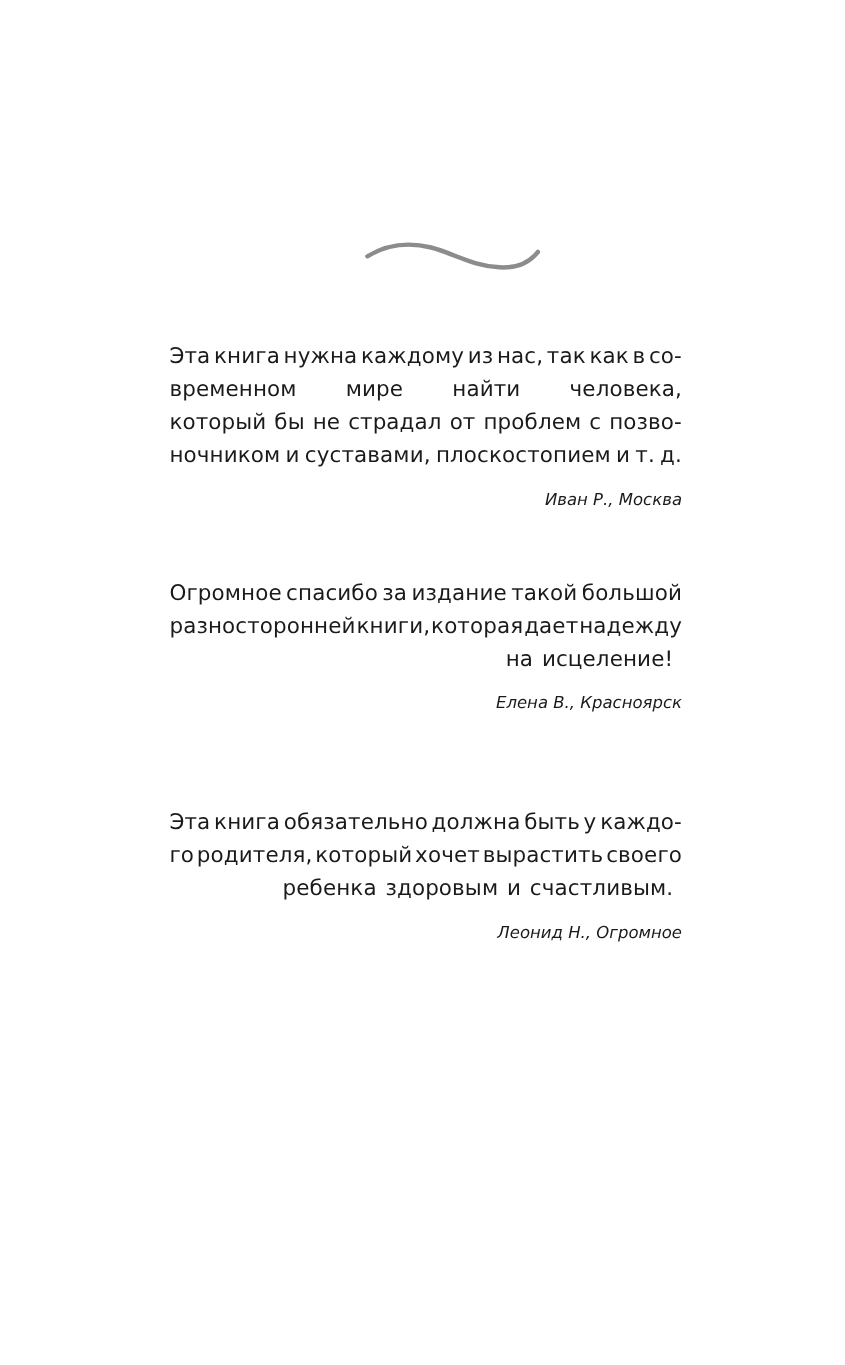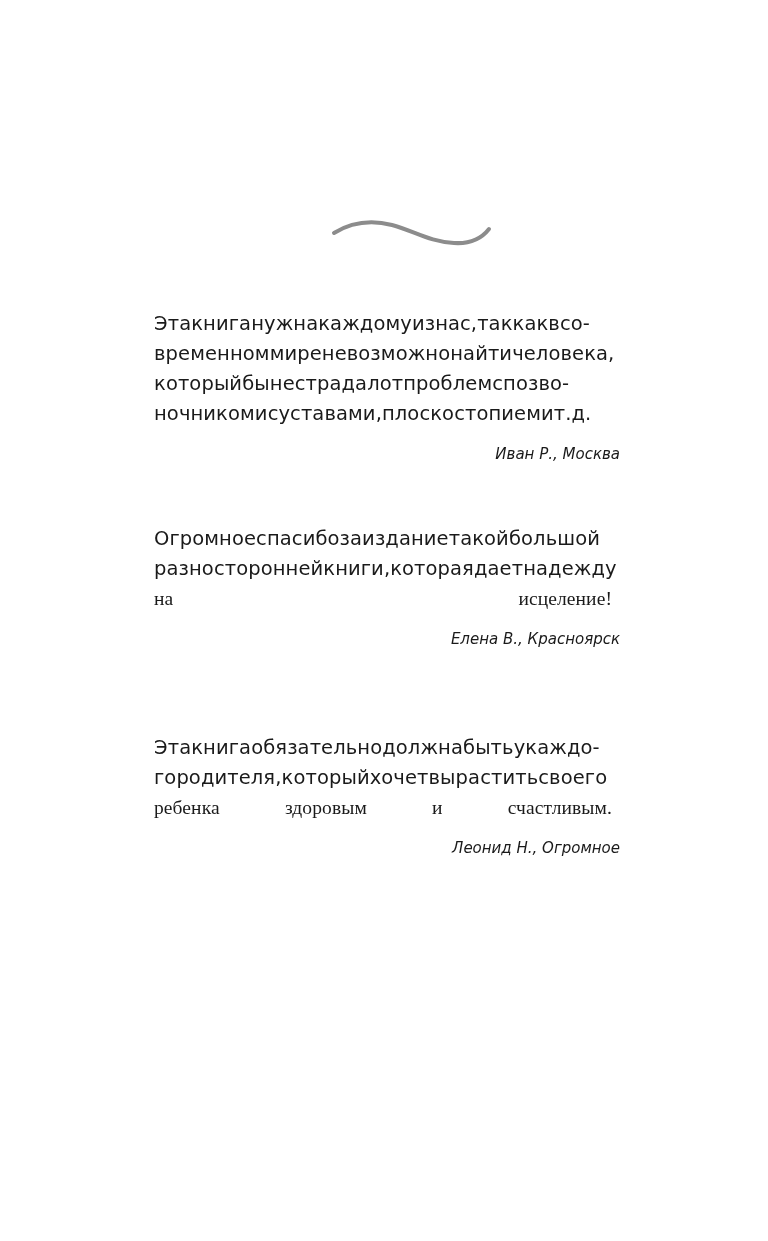--- a/index.html
+++ b/index.html
@@ -27,24 +27,24 @@
       left: 154px;
       width: 466px;
     }
     .quote-line {
       font-size: 19.5px;
       line-height: 30px;
       height: 30px;
       white-space: nowrap;
       letter-spacing: 0.1px;
       display: flex;
+      justify-content: space-between;
     }
     .quote-line.last {
-      justify-content: space-between;
-      font-family: Liberation Serif, serif;
+      justify-content: flex-end;
     }
     .quote-line span.w {
       display: inline-block;
     }
     .quote-line.last span.w {
       margin-right: 8px;
     }
     .author {
       text-align: right;
       font-style: italic;
@@ -74,21 +74,20 @@
         <span class="w">из</span>
         <span class="w">нас,</span>
         <span class="w">так</span>
         <span class="w">как</span>
         <span class="w">в</span>
         <span class="w">со-</span>
       </div>
     <div class="quote-line">
         <span class="w">временном</span>
         <span class="w">мире</span>
-        <span class="w">невозможно</span>
         <span class="w">найти</span>
         <span class="w">человека,</span>
       </div>
     <div class="quote-line">
         <span class="w">который</span>
         <span class="w">бы</span>
         <span class="w">не</span>
         <span class="w">страдал</span>
         <span class="w">от</span>
         <span class="w">проблем</span>

